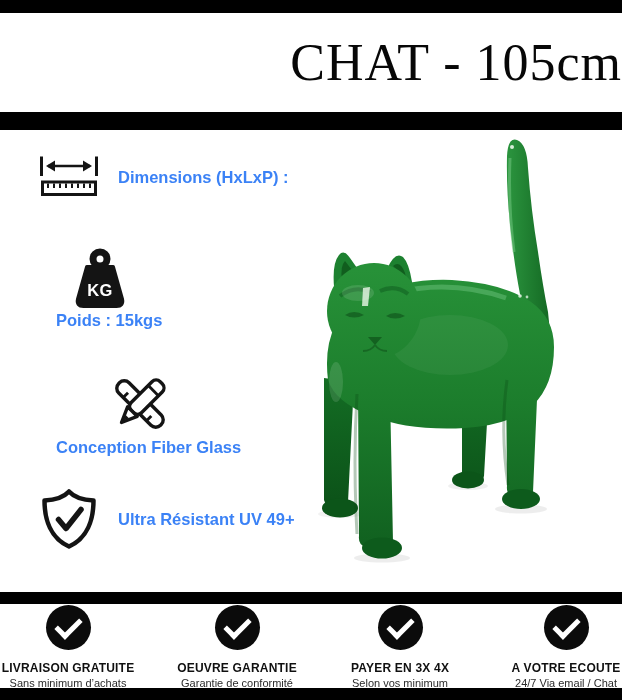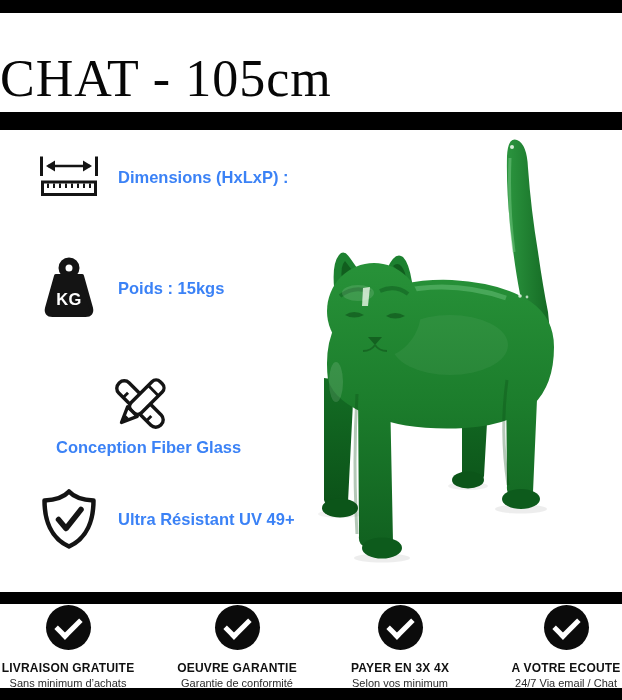--- a/index.html
+++ b/index.html
@@ -9,34 +9,34 @@
     font-family:"Liberation Sans","DejaVu Sans",sans-serif;
     color:#141414;
   }
   .bar{position:absolute;left:0;width:622px;background:#000;}
   .bar-top{top:0;height:13px;}
   .bar-under-title{top:112px;height:18px;}
   .bar-above-footer{top:592px;height:12px;}
   .bar-bottom{top:688px;height:12px;}
 
   .title-band{
-    position:absolute;top:29px;left:0;width:622px;height:99px;
-    display:flex;align-items:center;justify-content:flex-start;
+    position:absolute;top:13px;left:0;width:622px;height:99px;
+    display:flex;align-items:center;justify-content:flex-end;
   }
   .page-title{
     font-family:"Liberation Serif","DejaVu Serif",serif;
     font-size:52px;color:#070707;letter-spacing:1px;
     font-feature-settings:"onum";
   }
 
   .spec-item{position:absolute;left:38px;display:flex;align-items:center;}
   .spec-icon{width:62px;display:flex;justify-content:center;align-items:center;flex:0 0 62px;}
   .spec-text{margin-left:18px;font-weight:bold;font-size:16.5px;line-height:22px;color:#3b82f6;}
   #spec-dimensions{top:156px;}
-  #spec-weight{top:257px;}
+  #spec-weight{top:247px;flex-direction:column;}
   #spec-conception{top:372px;flex-direction:column;}
   #spec-resistance{top:488px;text-align:center;}
   .icon-stroke{stroke:#141414;fill:none;}
 
   .cat-wrap{position:absolute;left:300px;top:130px;width:322px;height:460px;}
 
   .f-col{
     position:absolute;top:605px;width:180px;
     display:flex;flex-direction:column;align-items:center;text-align:center;
   }

